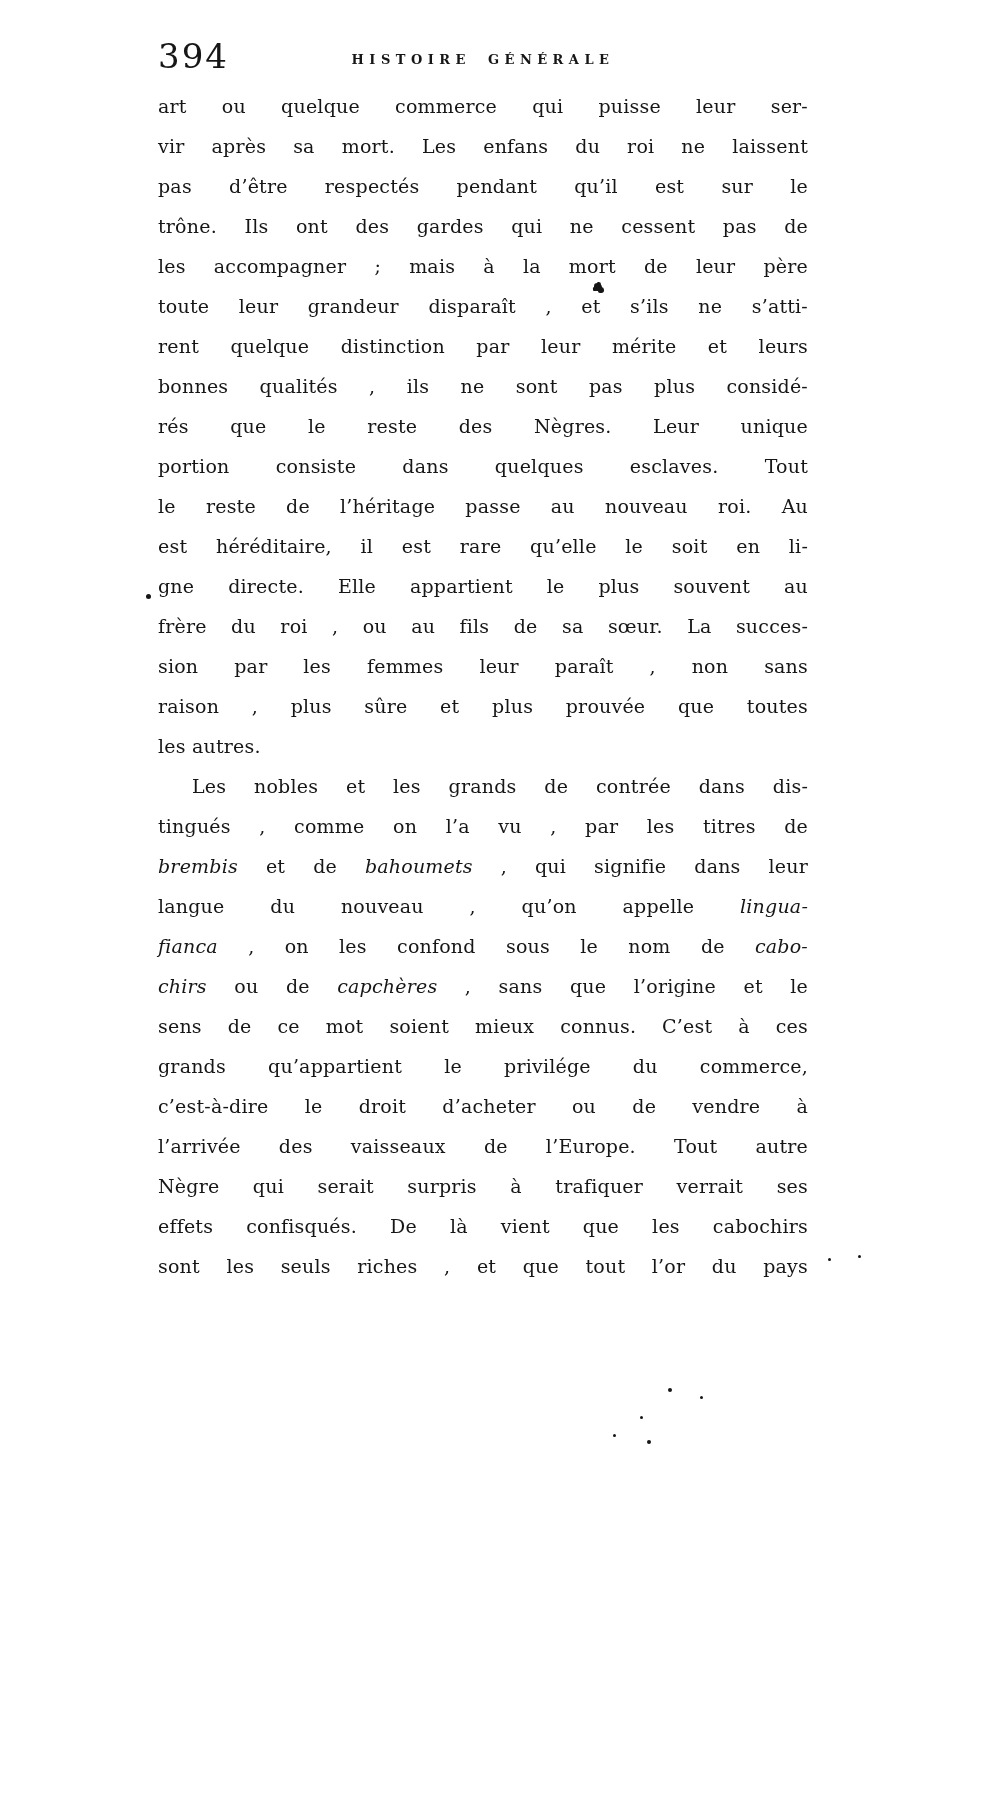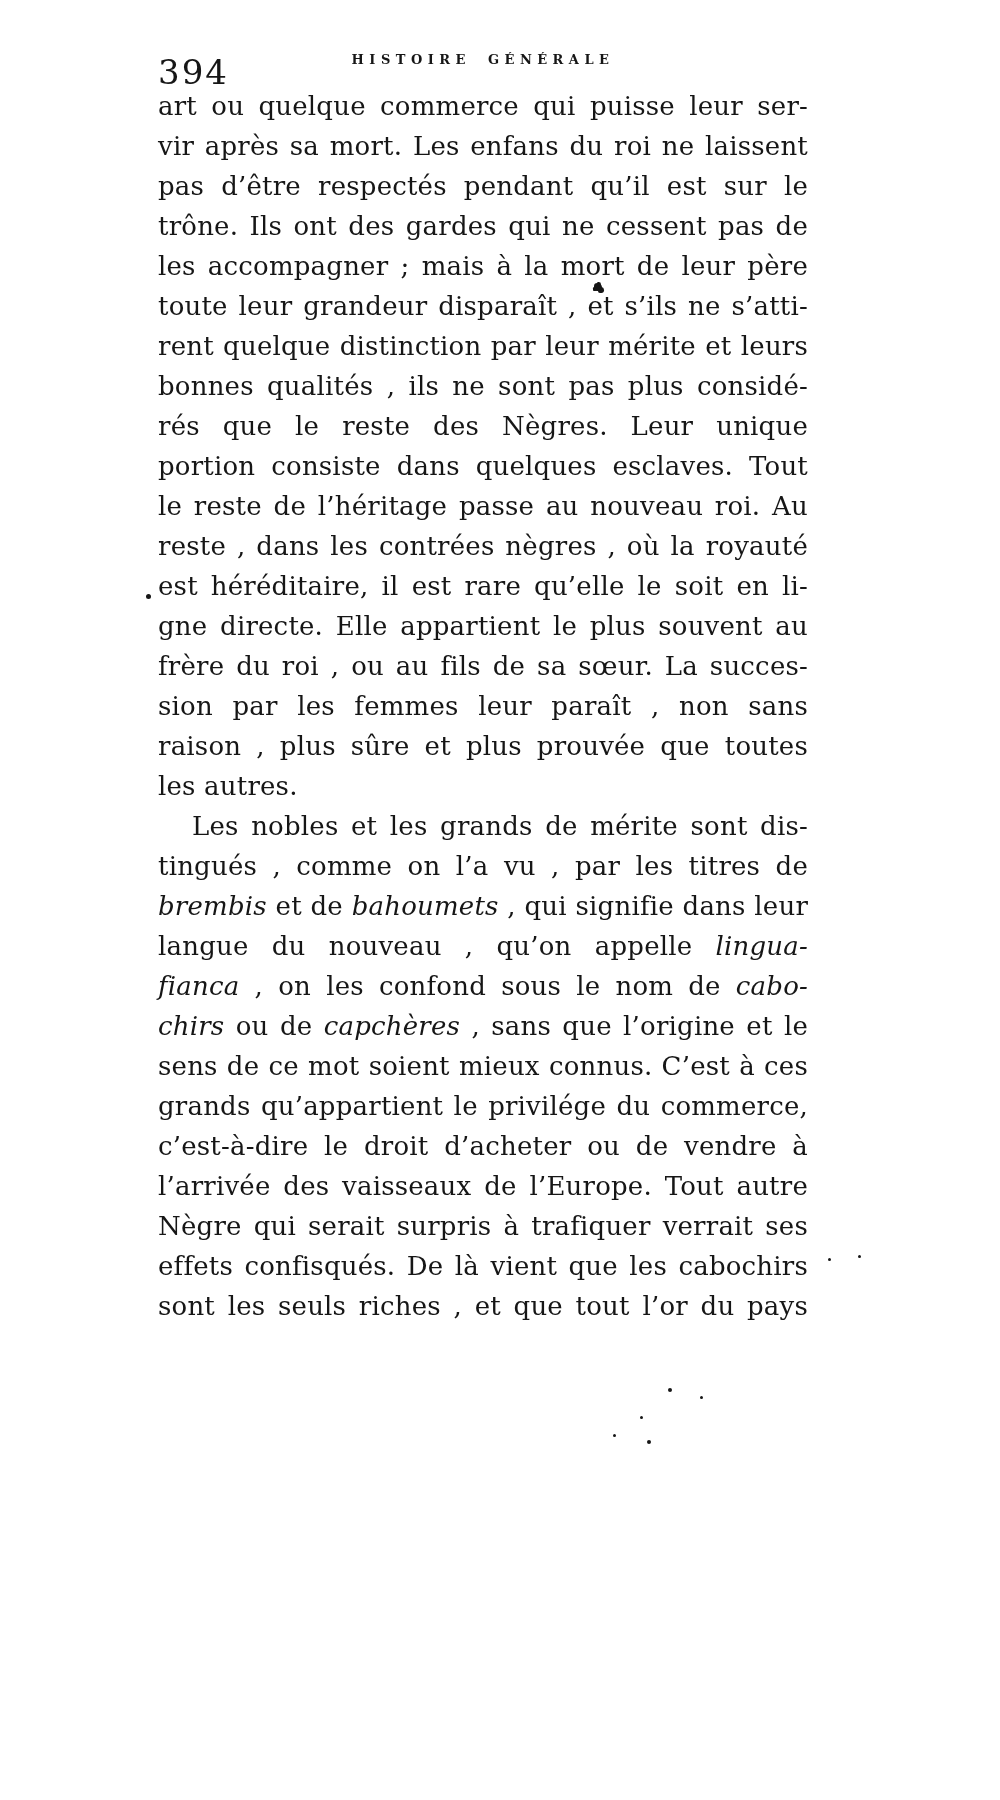--- a/index.html
+++ b/index.html
@@ -17,21 +17,21 @@
   }
   .page {
     position: relative;
     width: 1000px;
     height: 1800px;
     background: var(--paper);
   }
   .page-number {
     position: absolute;
     left: 158px;
-    top: 52px;
+    top: 36px;
     font-size: 34px;
     letter-spacing: 2px;
   }
   .running-title {
     position: absolute;
     left: 158px;
     top: 52px;
     width: 650px;
     text-align: center;
     font-size: 13px;
@@ -43,21 +43,21 @@
   .page-body {
     position: absolute;
     left: 158px;
     top: 86px;
     width: 650px;
   }
   .para { width: 100%; }
   .line {
     height: 40px;
     line-height: 40px;
-    font-size: 26px;
+    font-size: 19px;
     text-align: justify;
     text-align-last: justify;
     white-space: nowrap;
     letter-spacing: 0.2px;
   }
   .line em { }
   .line.indent { padding-left: 34px; }
   .line.no-just { text-align-last: left; }
   .speck {
     position: absolute;
@@ -84,30 +84,29 @@
         <div class="line"><span>vir après sa mort. Les enfans du roi ne laissent</span></div>
         <div class="line"><span>pas d’être respectés pendant qu’il est sur le</span></div>
         <div class="line"><span>trône. Ils ont des gardes qui ne cessent pas de</span></div>
         <div class="line"><span>les accompagner ; mais à la mort de leur père</span></div>
         <div class="line"><span>toute leur grandeur disparaît , et s’ils ne s’atti-</span></div>
         <div class="line"><span>rent quelque distinction par leur mérite et leurs</span></div>
         <div class="line"><span>bonnes qualités , ils ne sont pas plus considé-</span></div>
         <div class="line"><span>rés que le reste des Nègres. Leur unique</span></div>
         <div class="line"><span>portion consiste dans quelques esclaves. Tout</span></div>
         <div class="line"><span>le reste de l’héritage passe au nouveau roi. Au</span></div>
-        <div class="line"><span>reste , dans les contrées nègres , où la royauté</span></div>
         <div class="line"><span>est héréditaire, il est rare qu’elle le soit en li-</span></div>
         <div class="line"><span>gne directe. Elle appartient le plus souvent au</span></div>
         <div class="line"><span>frère du roi , ou au fils de sa sœur. La succes-</span></div>
         <div class="line"><span>sion par les femmes leur paraît , non sans</span></div>
         <div class="line"><span>raison , plus sûre et plus prouvée que toutes</span></div>
         <div class="line no-just"><span>les autres.</span></div>
       </div>
       <div class="para">
-        <div class="line indent"><span>Les nobles et les grands de mérite sont dis-</span></div>
+        <div class="line indent"><span>Les nobles et les grands de contrée dans dis-</span></div>
         <div class="line"><span>tingués , comme on l’a vu , par les titres de</span></div>
         <div class="line"><em>brembis</em><span> et de </span><em>bahoumets</em><span> , qui signifie dans leur</span></div>
         <div class="line"><span>langue du nouveau , qu’on appelle </span><em>lingua-</em></div>
         <div class="line"><em>fianca</em><span> , on les confond sous le nom de </span><em>cabo-</em></div>
         <div class="line"><em>chirs</em><span> ou de </span><em>capchères</em><span> , sans que l’origine et le</span></div>
         <div class="line"><span>sens de ce mot soient mieux connus. C’est à ces</span></div>
         <div class="line"><span>grands qu’appartient le privilége du commerce,</span></div>
         <div class="line"><span>c’est-à-dire le droit d’acheter ou de vendre à</span></div>
         <div class="line"><span>l’arrivée des vaisseaux de l’Europe. Tout autre</span></div>
         <div class="line"><span>Nègre qui serait surpris à trafiquer verrait ses</span></div>

